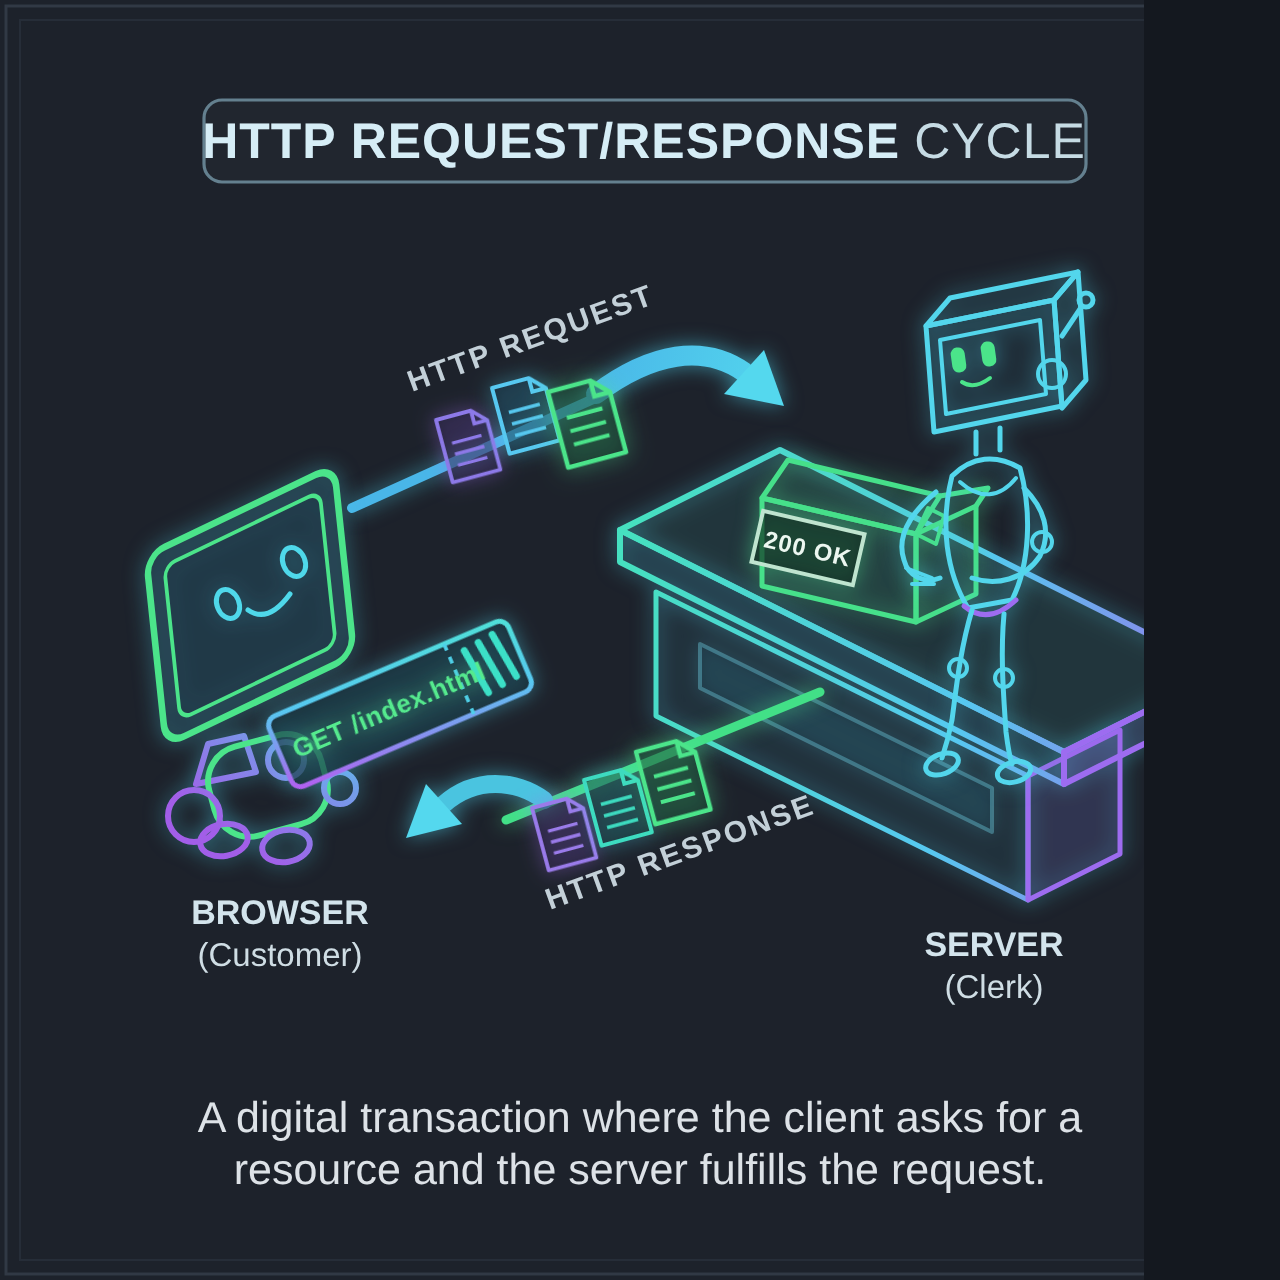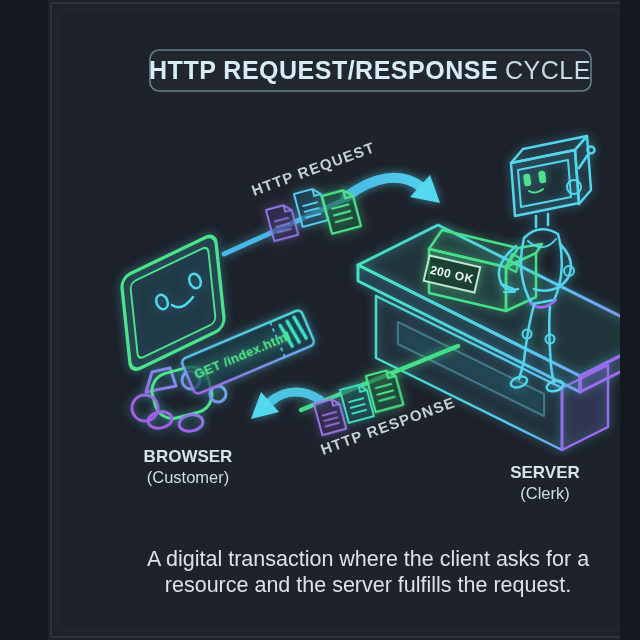--- a/index.html
+++ b/index.html
@@ -1,16 +1,16 @@
 <!DOCTYPE html>
 <html><head>
 <meta charset="utf-8">
 <style>
   html,body{margin:0;padding:0;background:#14181f;}
-  .stage{width:572px;height:640px;position:relative;background:#eab308;overflow:hidden;margin-left:48px;}
+  .stage{width:572px;height:640px;position:relative;background:#eab308;overflow:hidden;}
   svg{display:block;}
   text{font-family:"Liberation Sans","DejaVu Sans",sans-serif;}
   .glow-cyan{filter:drop-shadow(0 0 5px rgba(80,215,240,.55));}
   .glow-green{filter:drop-shadow(0 0 5px rgba(80,230,150,.6));}
   .glow-purple{filter:drop-shadow(0 0 5px rgba(165,110,240,.55));}
 </style>
 </head>
 <body>
 
 <div class="stage">

